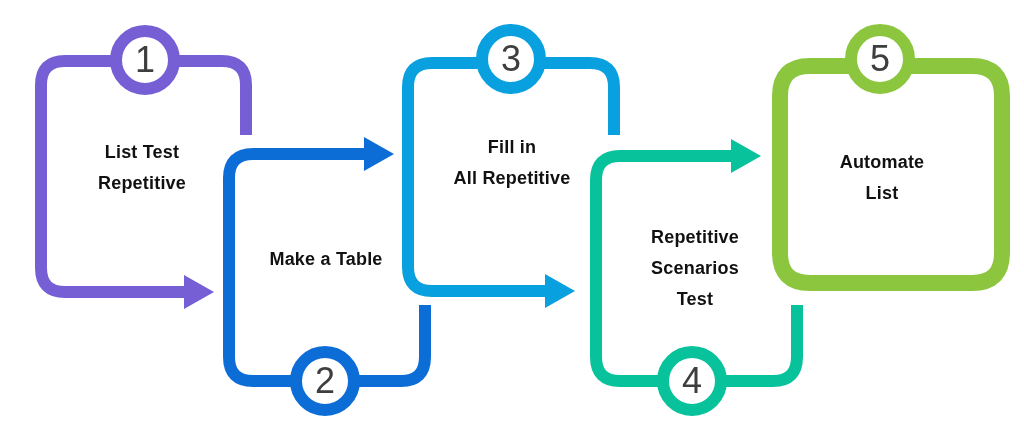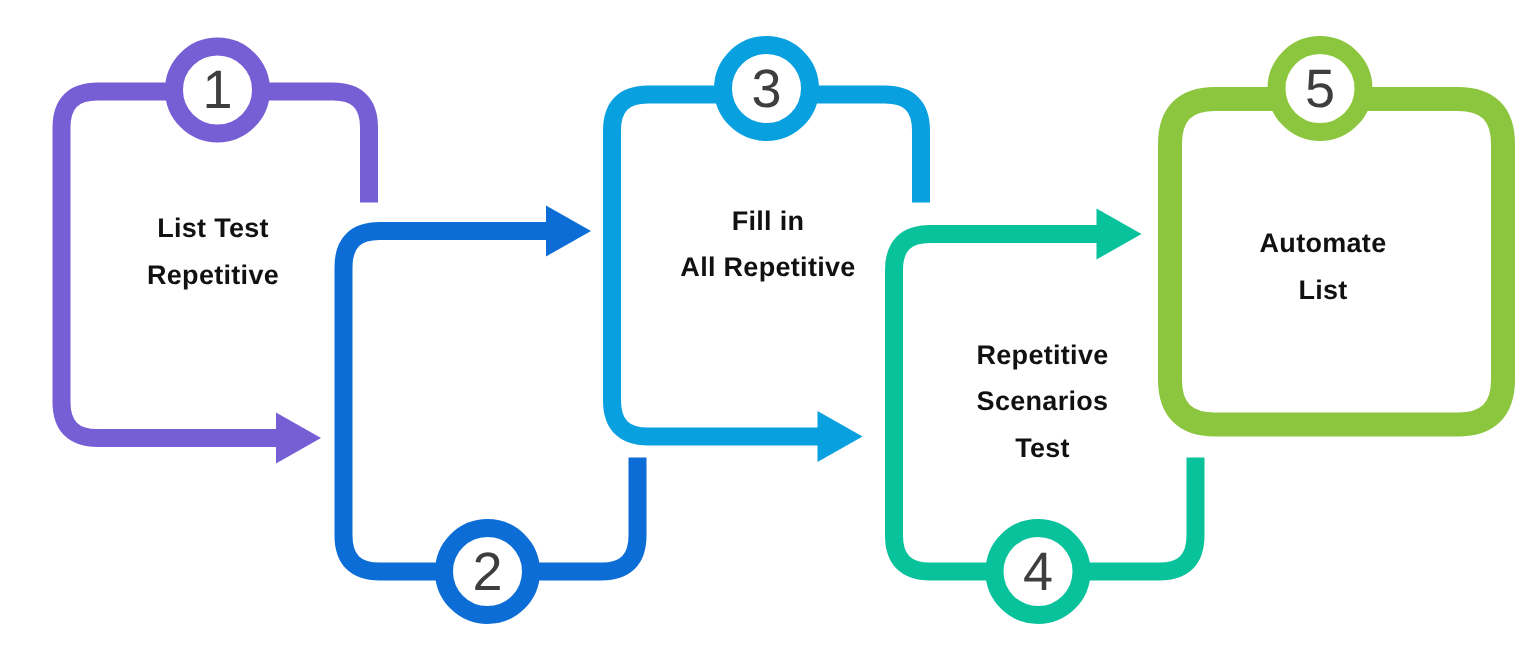--- a/index.html
+++ b/index.html
@@ -75,20 +75,23 @@
   <div class="step-number" style="left:325px; top:381px;">2</div>
   <div class="step-number" style="left:511px; top:59px;">3</div>
   <div class="step-number" style="left:692px; top:381px;">4</div>
   <div class="step-number" style="left:880px; top:59px;">5</div>
 
   <div class="step-label" style="left:142px; top:168px;">
     <div>List Test</div>
     <div>Repetitive</div>
   </div>
 
+  <div class="step-label" style="left:326px; top:259px;">
+    <div>Make a Table</div>
+  </div>
 
   <div class="step-label" style="left:512px; top:163px;">
     <div>Fill in</div>
     <div>All Repetitive</div>
   </div>
 
   <div class="step-label" style="left:695px; top:268px;">
     <div>Repetitive</div>
     <div>Scenarios</div>
     <div>Test</div>

